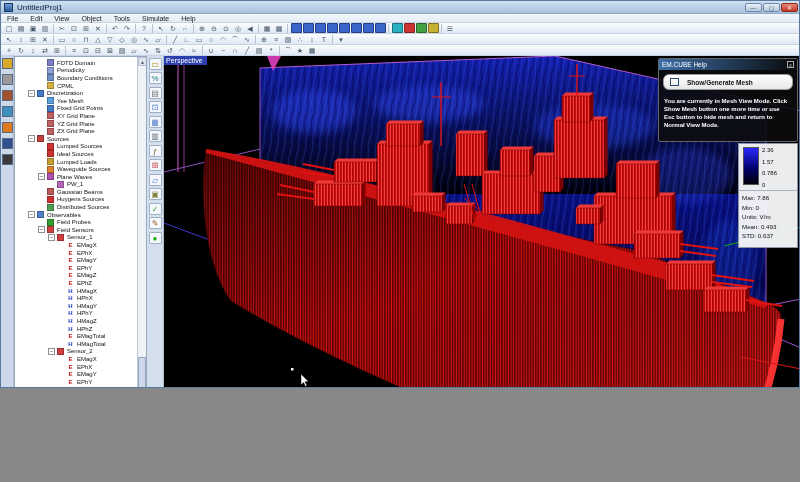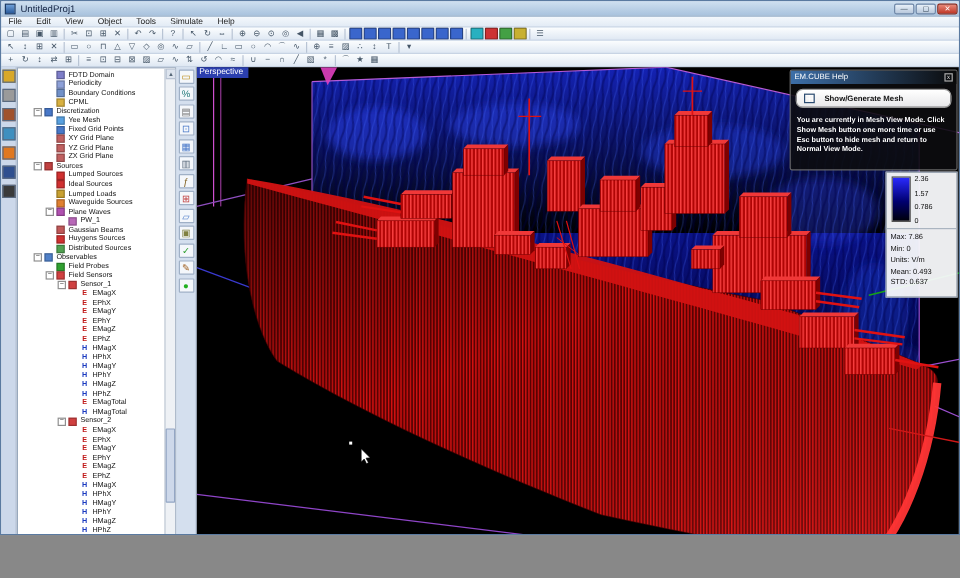--- a/index.html
+++ b/index.html
@@ -1,17 +1,17 @@
 <!DOCTYPE html>
 <html><head>
 <meta charset="utf-8">
 <style>
   html,body{margin:0;padding:0;background:#888;}
   *{box-sizing:border-box;font-family:"Liberation Sans",sans-serif;}
-  #app{position:relative;width:800px;height:446px;background:#dce6f2;overflow:hidden;border:1px solid #5a7aa0;padding-left:44px;}
+  #app{position:relative;width:800px;height:388px;background:#dce6f2;overflow:hidden;border:1px solid #5a7aa0;padding-left:44px;}
   
   #titlebar{position:absolute;left:0;top:0;width:800px;height:13px;background:linear-gradient(#cfe0f0,#a8c2dd);display:flex;align-items:center;padding:0 3px;border-bottom:1px solid #8fa8c4;}
   #appicon{width:9px;height:9px;background:linear-gradient(#6fa0d8,#2a5a9a);border:1px solid #1a3a66;margin-right:4px;}
   #title{font-size:8px;color:#102040;}
   #winbtns{position:absolute;right:3px;top:2px;display:flex;gap:1px;}
   .wbtn{width:17px;height:9px;font-size:6px;line-height:8px;text-align:center;color:#fff;border:1px solid #7088a8;border-radius:2px;background:linear-gradient(#e8f0f8,#b8c8dc);color:#345;}
   .wbtn.close{background:linear-gradient(#e88878,#c03828);color:#fff;border-color:#902818;}
   
   #menubar{position:absolute;left:0;top:13px;width:800px;height:9px;background:linear-gradient(#f4f8fc,#e2ebf5);display:flex;align-items:center;border-bottom:1px solid #c8d4e4;}
   .mitem{font-size:7px;color:#222;padding:0 6px;}

